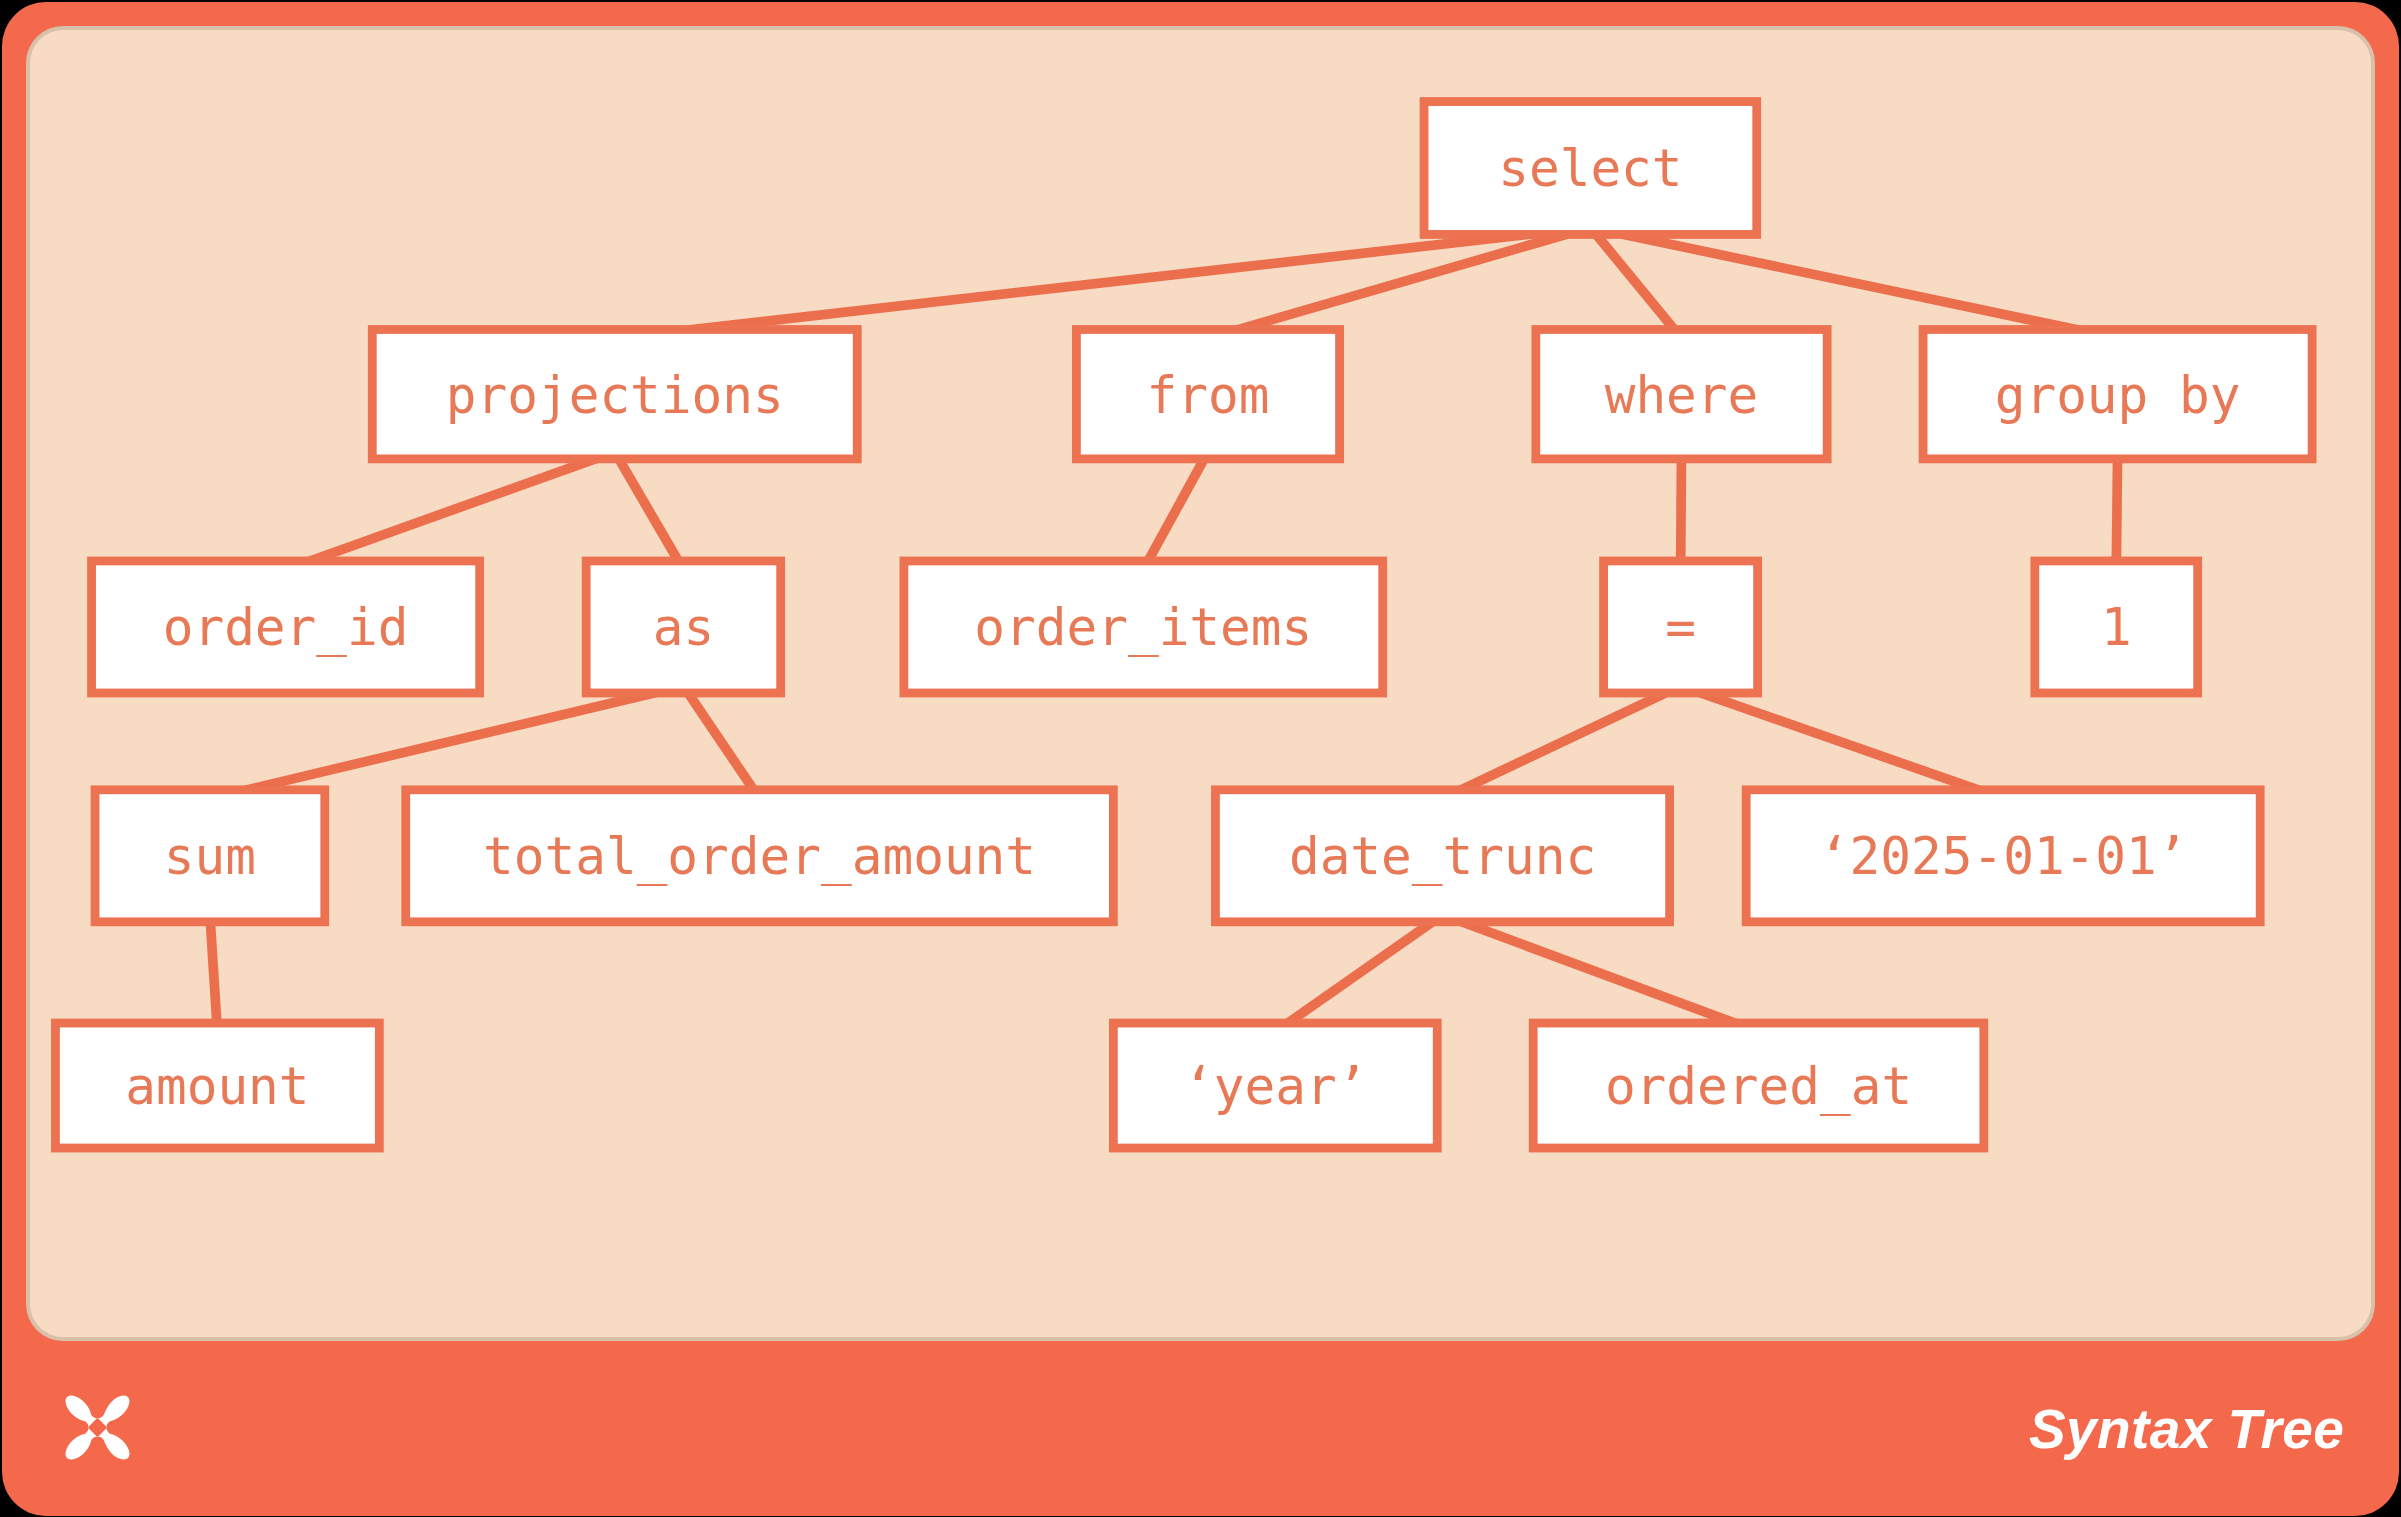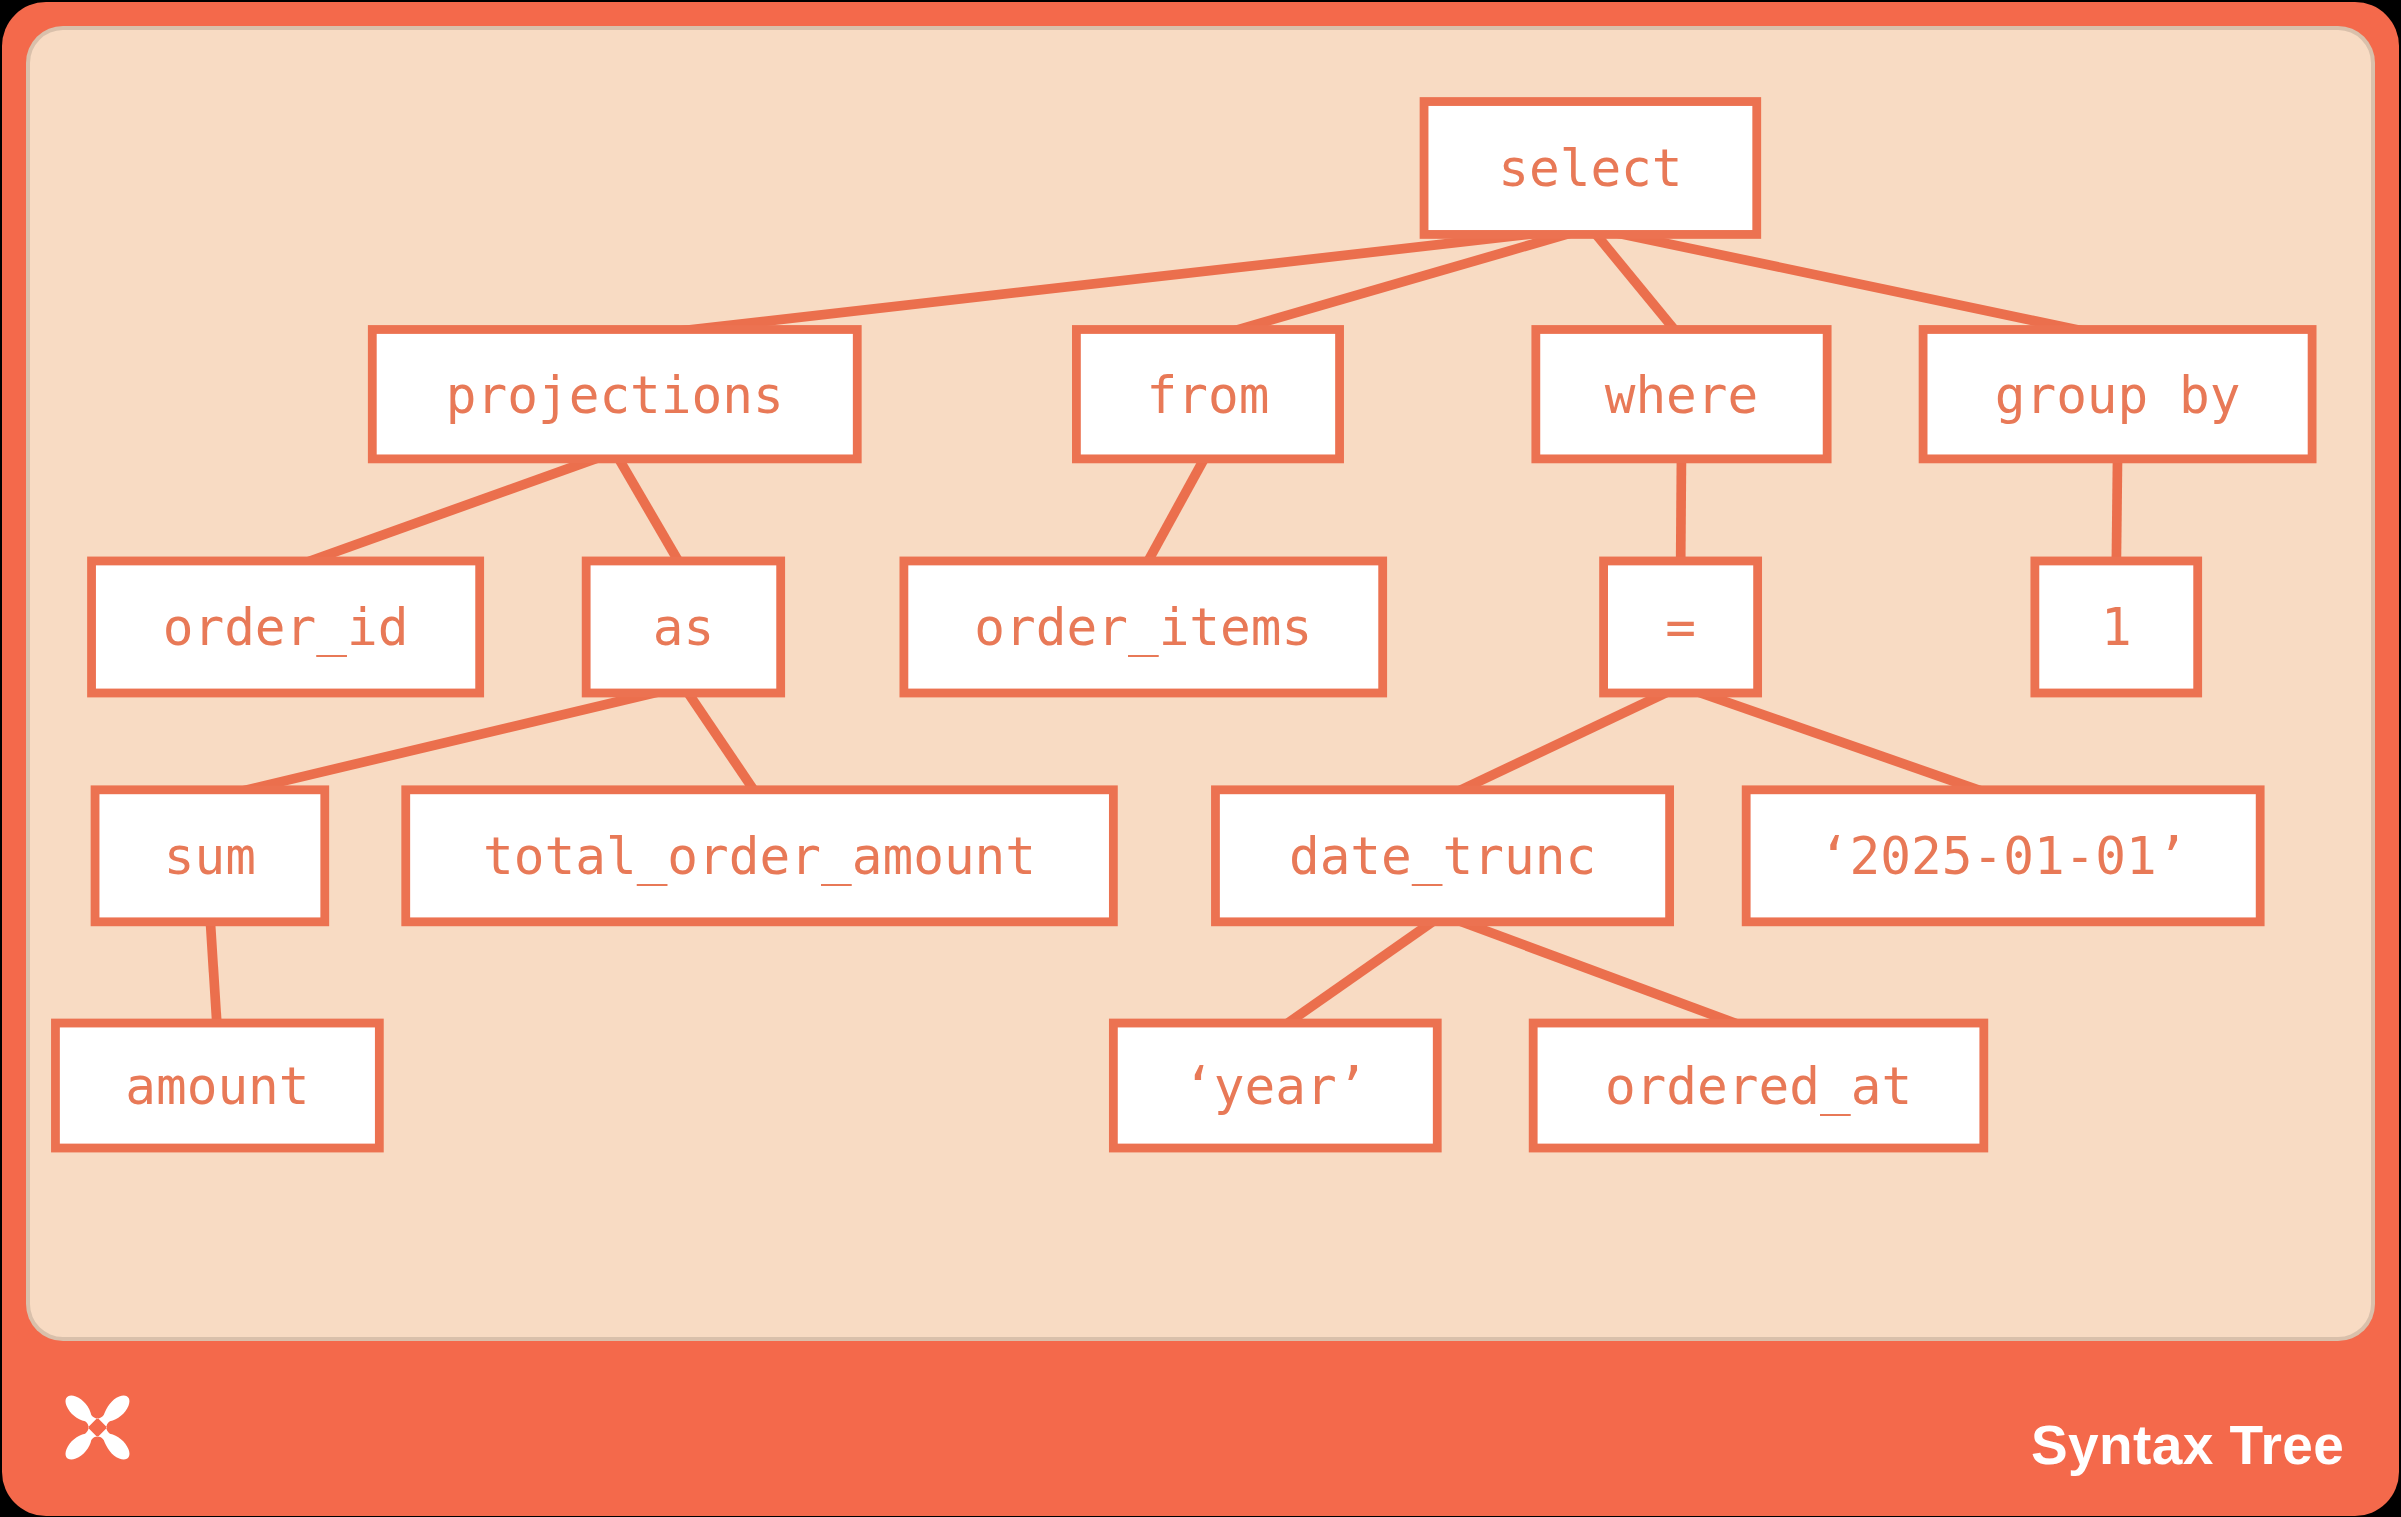--- a/index.html
+++ b/index.html
@@ -50,27 +50,28 @@
   .logo-wrap {
     position: absolute;
     left: 49px;
     top: 40px;
     width: 93px;
     height: 93px;
   }
   .footer-title {
     position: absolute;
     right: 55px;
-    top: 60px;
+    top: 44px;
     line-height: 88px;
     font-family: "Liberation Sans", sans-serif;
     font-weight: 700;
     font-size: 55px;
     color: #FFFFFF;
     letter-spacing: 0.4px;
+    font-style: italic;
   }
 </style>
 </head>
 <body>
 
 <div id="stage">
   <div class="frame">
     <div class="panel"></div>
 
     <div class="footer">

